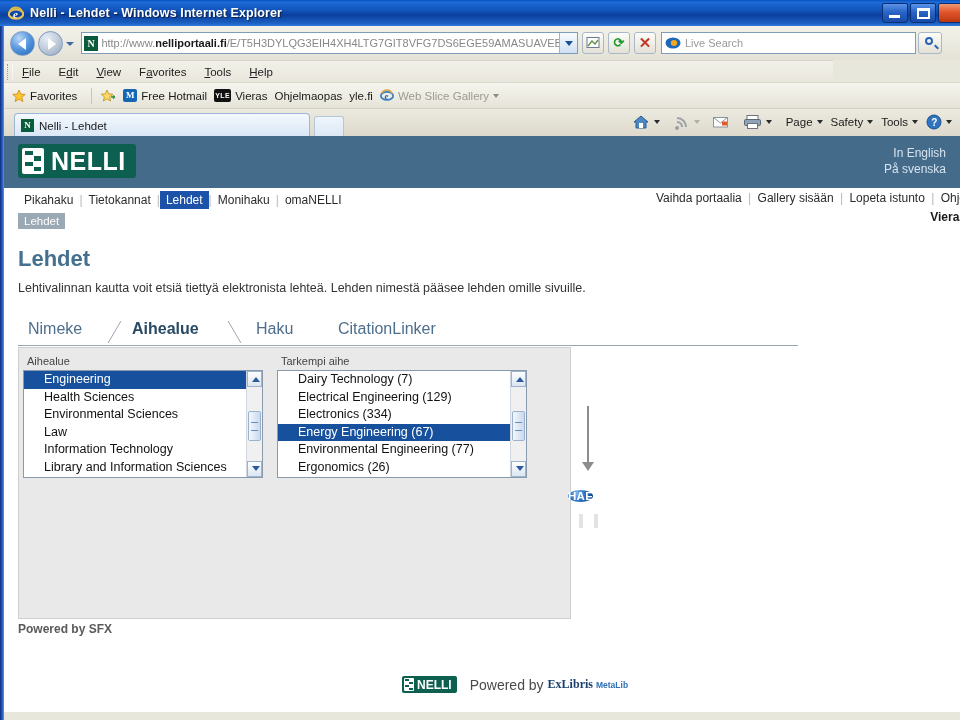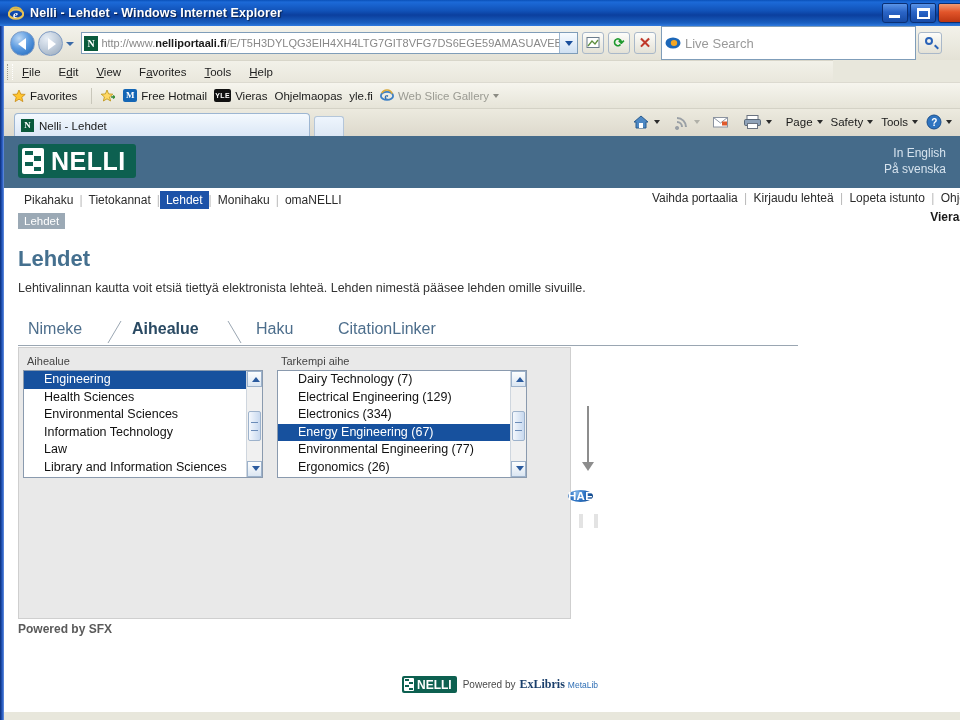--- a/index.html
+++ b/index.html
@@ -78,23 +78,23 @@
   .urlbox .url-drop:after { content:""; position:absolute; left:5px; top:8px; width:0;height:0;
     border-left:4px solid transparent;border-right:4px solid transparent;border-top:5px solid #1a4f9c; }
 
   .tool-sq { width:22px; height:22px; margin-left:4px; border:1px solid #a9b8c9;
     border-radius:3px; background:linear-gradient(180deg,#fdfdfa,#e3e1d6);
     position:relative; font-size:13px; text-align:center; line-height:20px; }
   .tool-sq.refresh { color:#1f9a2e; font-weight:bold; }
   .tool-sq.stop { color:#c0392b; font-weight:bold; font-size:15px; }
 
   .searchbox {
-    margin-left:5px; width:255px; height:34px; background:#fff;
+    margin-left:5px; width:255px; height:22px; background:#fff;
     border:1px solid #7f9db9; display:flex; align-items:center;
-    font-size:13px; color:#999;
+    font-size:11px; color:#999;
   }
   .bing-ico { width:16px; height:14px; margin:0 4px 0 3px; position:relative; }
   .search-go { width:24px; height:22px; margin-left:2px; border:1px solid #a9b8c9;
     border-radius:3px; background:linear-gradient(180deg,#fdfdfa,#e3e1d6);
     position:relative; }
   .mag { position:absolute; left:6px; top:4px; width:8px; height:8px;
     border:2px solid #2a63b8; border-radius:50%; }
   .mag:after { content:""; position:absolute; left:7px; top:7px; width:5px; height:2px;
     background:#2a63b8; transform:rotate(45deg); }
 
@@ -240,24 +240,24 @@
     color:#5a5a5a; }
 
   
   .footer-logo { position:absolute; left:398px; top:540px; display:flex; align-items:center; }
   .fl-badge { height:17px; background:#0d6050; border-radius:2px; display:flex;
     align-items:center; padding:0 5px 0 2px; }
   .fl-tiles { width:10px; height:13px; background:#fff; border-radius:1px;
     display:grid; grid-template-columns:1fr 1fr; grid-template-rows:repeat(4,1fr); padding:1px; gap:.5px; }
   .fl-tiles i { background:#0d6050; } .fl-tiles i.off { background:#fff; }
   .fl-word { color:#fff; font-size:12px; font-weight:bold; margin-left:3px; line-height:1; }
-  .fl-txt { font-size:10px; color:#4a4a4a; margin-left:6px; }
+  .fl-txt { font-size:14px; color:#4a4a4a; margin-left:13px; }
   .fl-ex { font-size:12px; font-weight:bold; color:#1a3f6b; font-family:"Liberation Serif",serif;
     margin-left:4px; position:relative; }
-  .fl-ml { font-size:8.5px; font-weight:normal; color:#2f6fb5; margin-left:3px; }
+  .fl-ml { font-size:8.5px; font-weight:bold; color:#2f6fb5; margin-left:3px; }
 
   
   .callout {
     position:absolute; left:605px; top:321px; width:345px; height:156px;
     background:#fff; border:1px solid #9e2b2b;
     padding:8px 10px; color:#b01f1f; font-size:17.5px; line-height:25px;
   }
 
   .status-strip { position:absolute; left:0; bottom:0; width:956px; height:4px;
     background:#e8e7dc; }
@@ -470,21 +470,21 @@
         <span class="bar">|</span>
         <span class="active">Lehdet</span>
         <span class="bar">|</span>
         <span class="lnk">Monihaku</span>
         <span class="bar">|</span>
         <span class="lnk">omaNELLI</span>
       </div>
       <div class="util-right">
         <span>Vaihda portaalia</span>
         <span class="bar">|</span>
-        <span>Kirjaudu lehteä</span>
+        <span>Gallery sisään</span>
         <span class="bar">|</span>
         <span>Lopeta istunto</span>
         <span class="bar">|</span>
         <span>Ohje</span>
       </div>
       <div class="guest-row">Vieras</div>
       <div class="crumb">Lehdet</div>
     </div>
 
     <div class="title-area">
@@ -510,22 +510,22 @@
     </div>
 
     <div class="formpanel">
       <span class="col-label" style="left:8px">Aihealue</span>
       <span class="col-label" style="left:262px">Tarkempi aihe</span>
 
       <div class="listbox" style="left:4px; width:240px; height:108px;">
         <div class="opt sel">Engineering</div>
         <div class="opt">Health Sciences</div>
         <div class="opt">Environmental Sciences</div>
+        <div class="opt">Law</div>
         <div class="opt">Information Technology</div>
-        <div class="opt">Law</div>
         <div class="opt">Library and Information Sciences</div>
         <div class="opt">Life Sciences</div>
         <span class="sbar">
           <span class="sb-arrow up"></span>
           <span class="sb-thumb" style="top:40px"></span>
           <span class="sb-arrow dn"></span>
         </span>
       </div>
 
       <div class="listbox" style="left:258px; width:250px; height:108px;">

